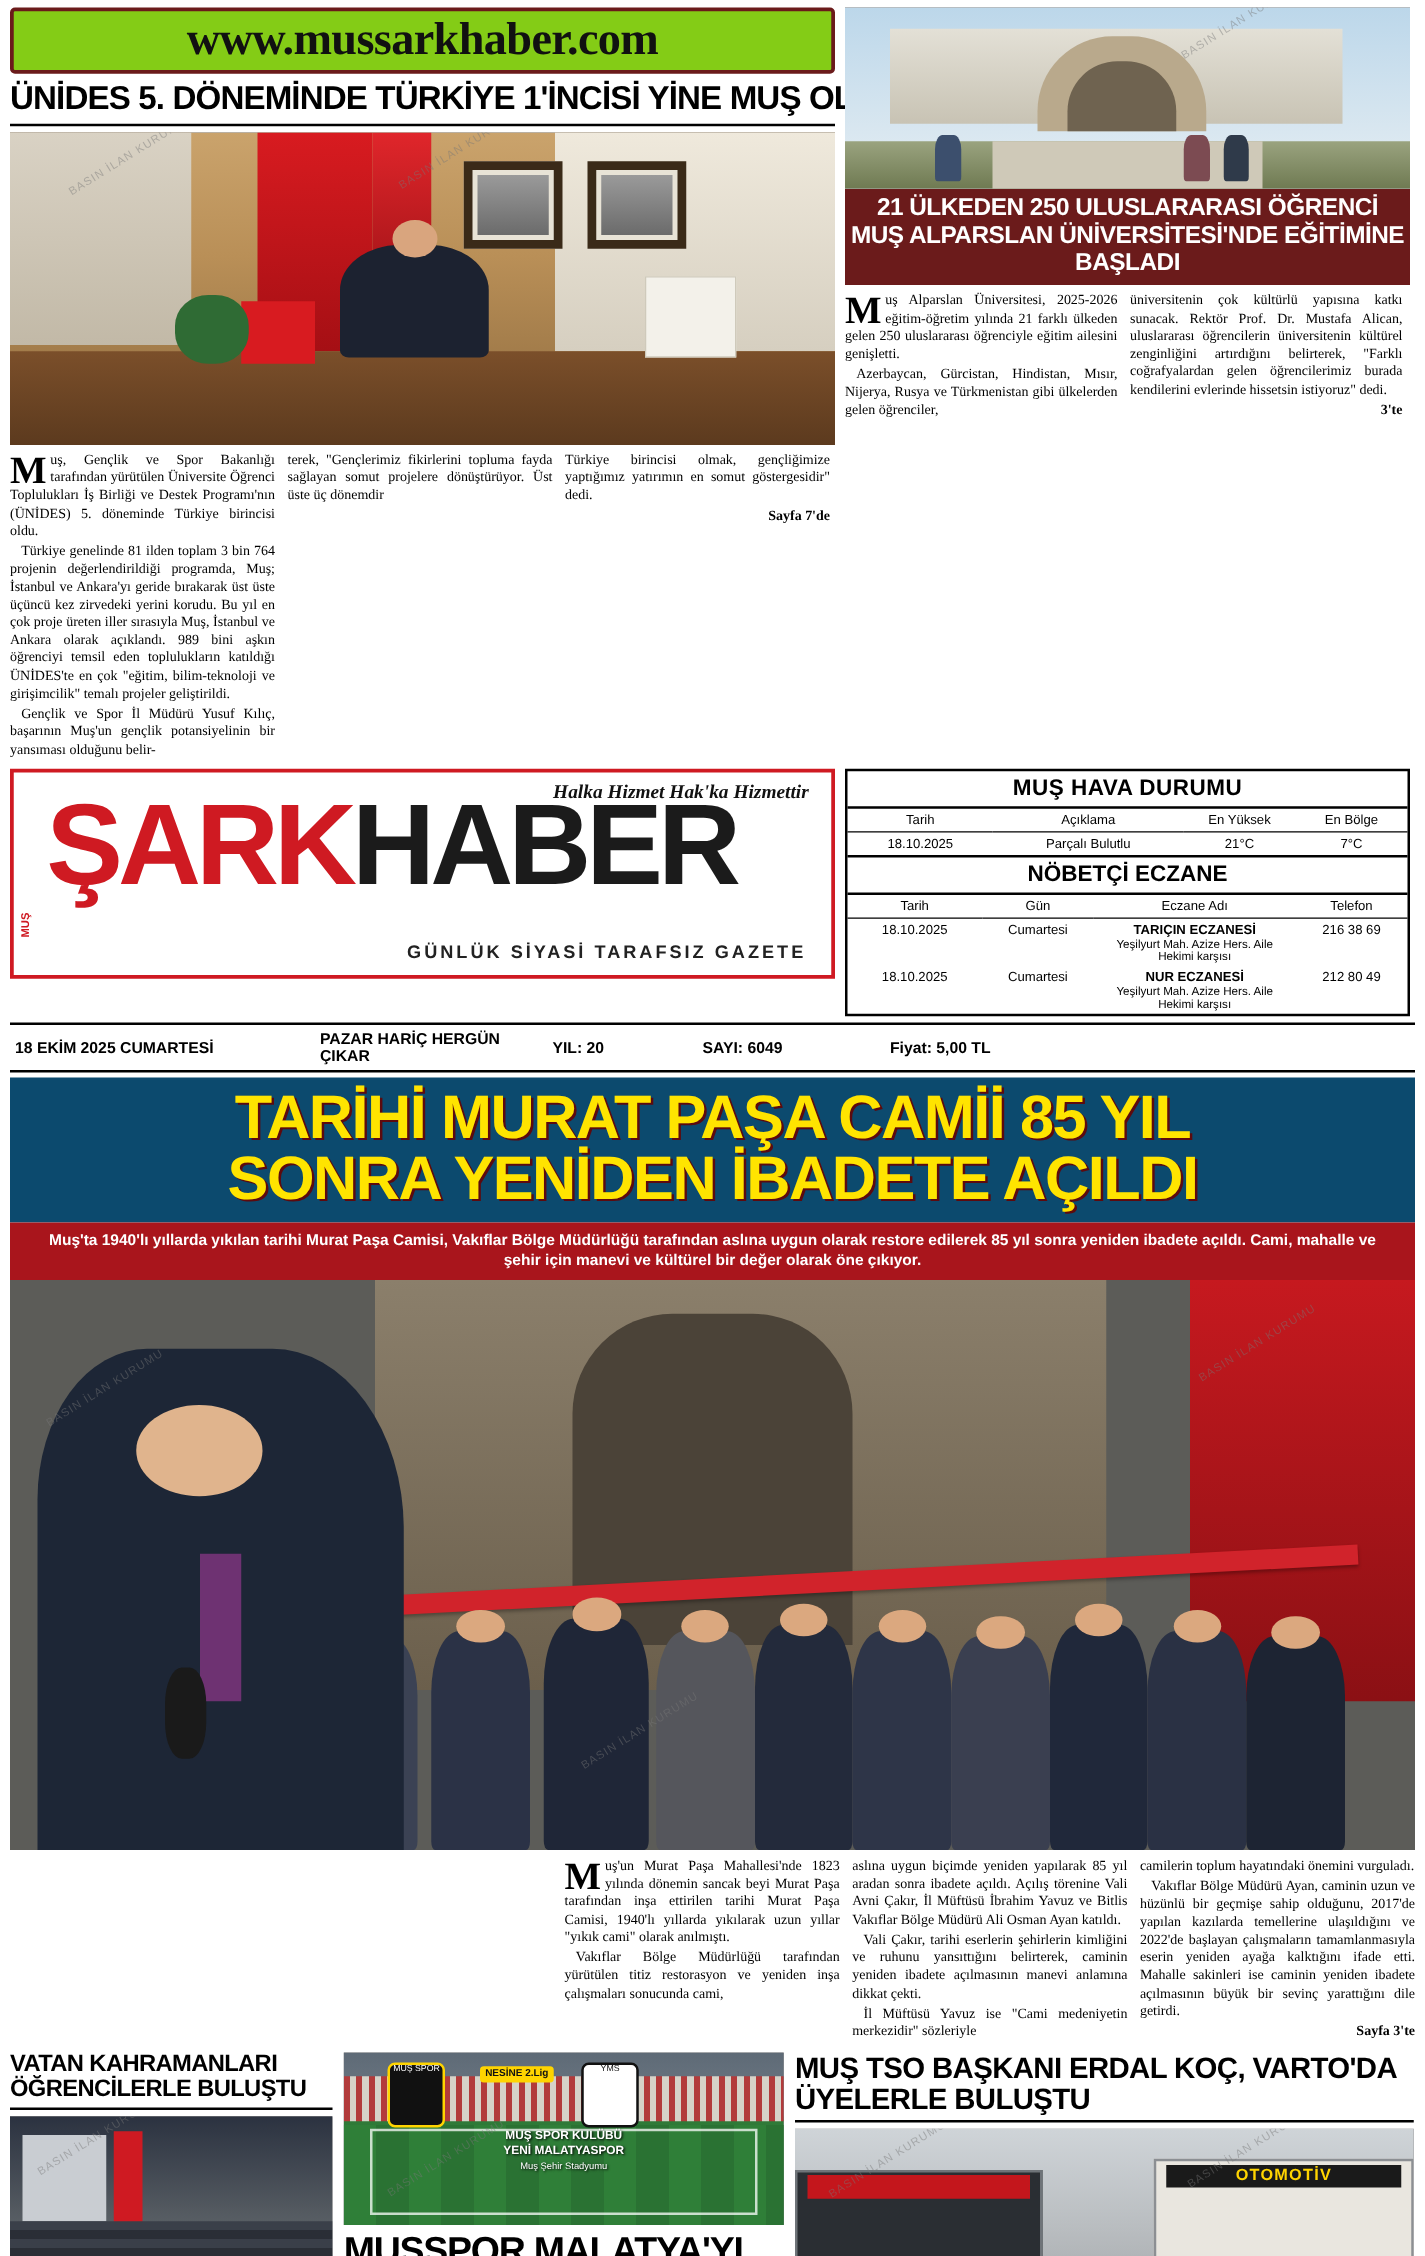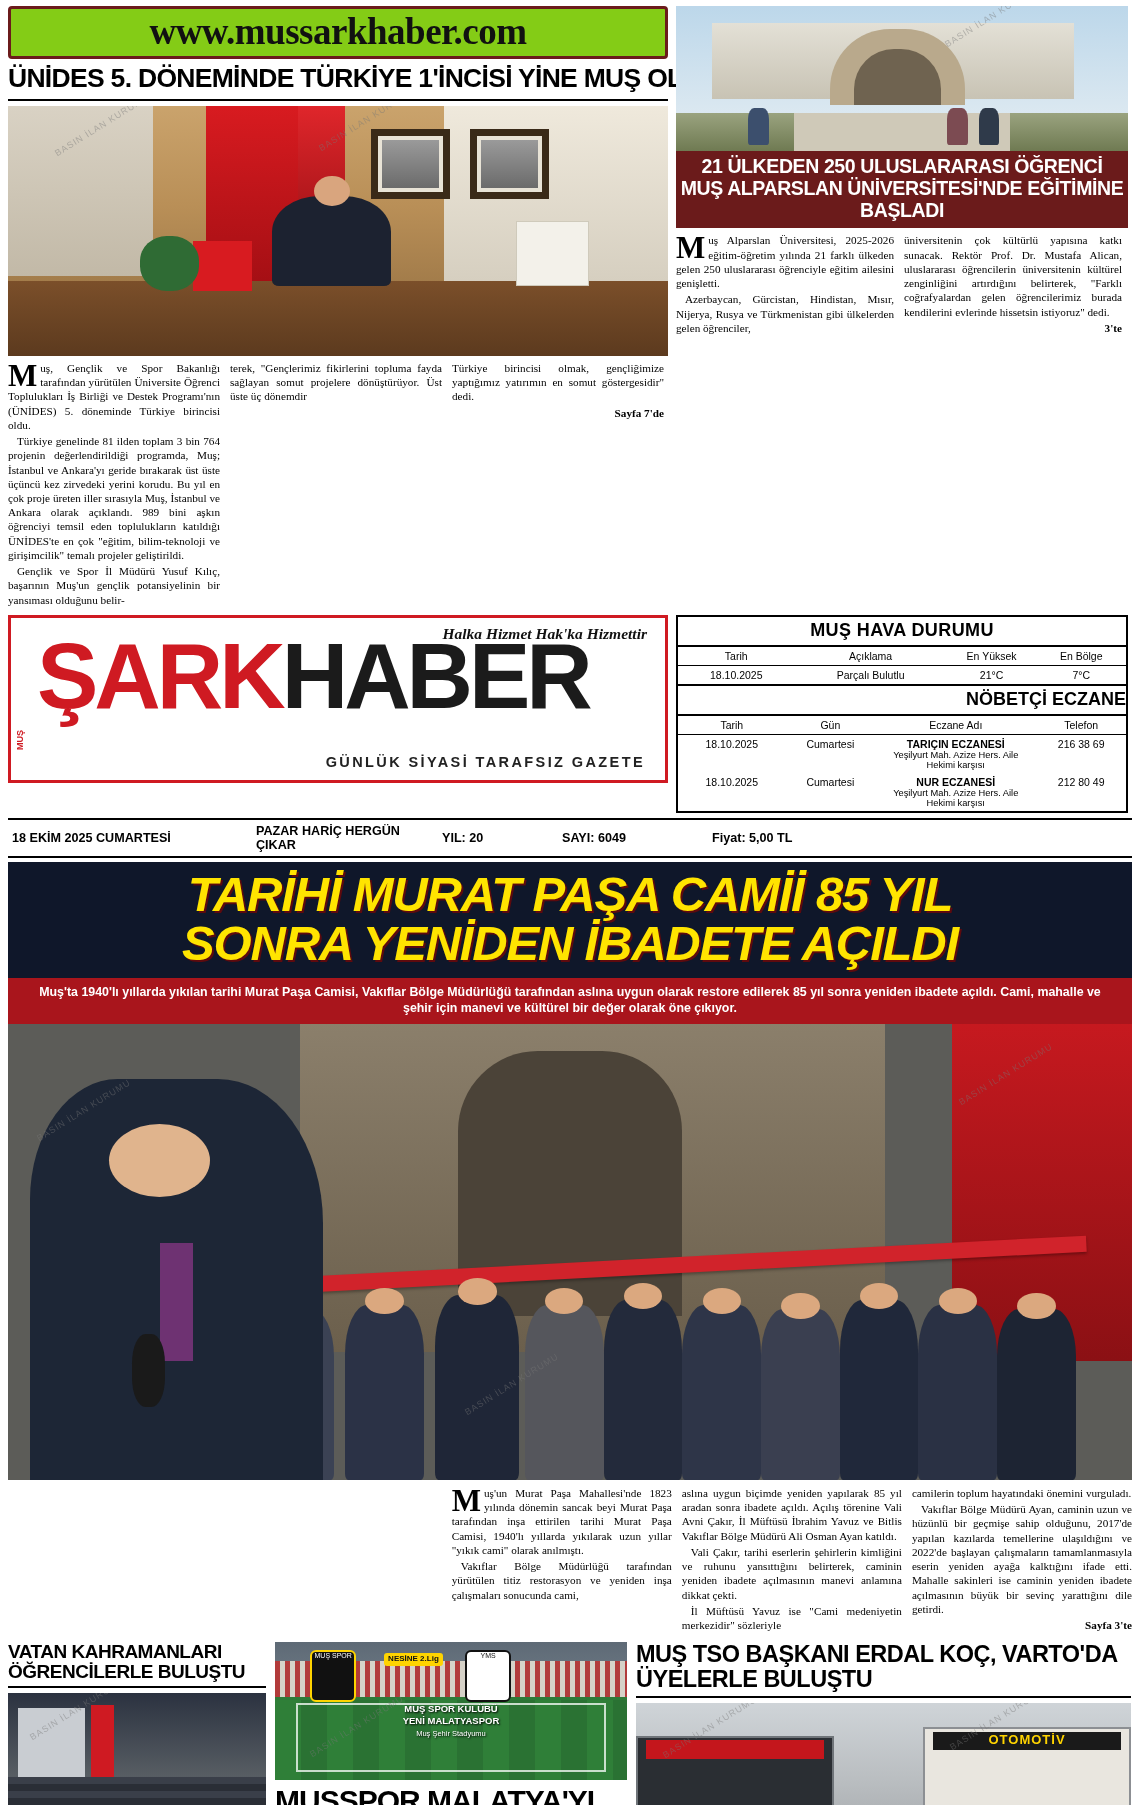--- a/index.html
+++ b/index.html
@@ -156,21 +156,21 @@
   .wx { width: 452px; border: 2px solid #000; }
   .wx-h {
     text-align:center; font-family:"Liberation Sans", sans-serif; font-weight:bold;
     font-size: 18px; padding: 3px 0 4px; border-bottom: 2px solid #000;
     letter-spacing: 0.4px;
   }
   table.wxt { width:100%; border-collapse: collapse; font-size: 10.5px; font-family:"Liberation Sans", sans-serif;}
   table.wxt th, table.wxt td { padding: 3px 4px; text-align:center; }
   table.wxt th { font-weight: normal; border-bottom: 1px solid #000; }
   .ph-h {
-    text-align:right; font-family:"Liberation Sans", sans-serif; font-weight:bold;
+    text-align:center; font-family:"Liberation Sans", sans-serif; font-weight:bold;
     font-size: 18px; padding: 3px 0 4px; border-top: 2px solid #000; border-bottom: 2px solid #000;
   }
   .ph-name { font-weight: bold; }
   .ph-addr { font-size: 9.3px; }
   .pht td { vertical-align: top; padding: 2px 4px 3px; }
 
   
   .strip {
     margin: 5px 8px 0 8px;
     border-top: 2px solid #000;
@@ -184,23 +184,22 @@
   }
   .strip .s1 { width: 215px; }
   .strip .s2 { width: 215px; padding-left: 29px; }
   .strip .s3 { width: 120px; }
   .strip .s4 { width: 150px; }
   .strip .s5 { flex: 1; text-align: left; }
 
   
   .big { margin: 4px 8px 0 8px; }
   .big-head {
-    background: #0f172a;
+    background: #0c4a6e;
     padding: 8px 10px 10px 10px;
-    font-style: italic;
   }
   .big-head div {
     color: #ffe400;
     font-family: "Liberation Sans", sans-serif;
     font-weight: bold;
     font-size: 49px;
     line-height: 1.0;
     letter-spacing: -1.2px;
     text-align: center;
     text-shadow: 2px 2px 0 #5d0a0e;

